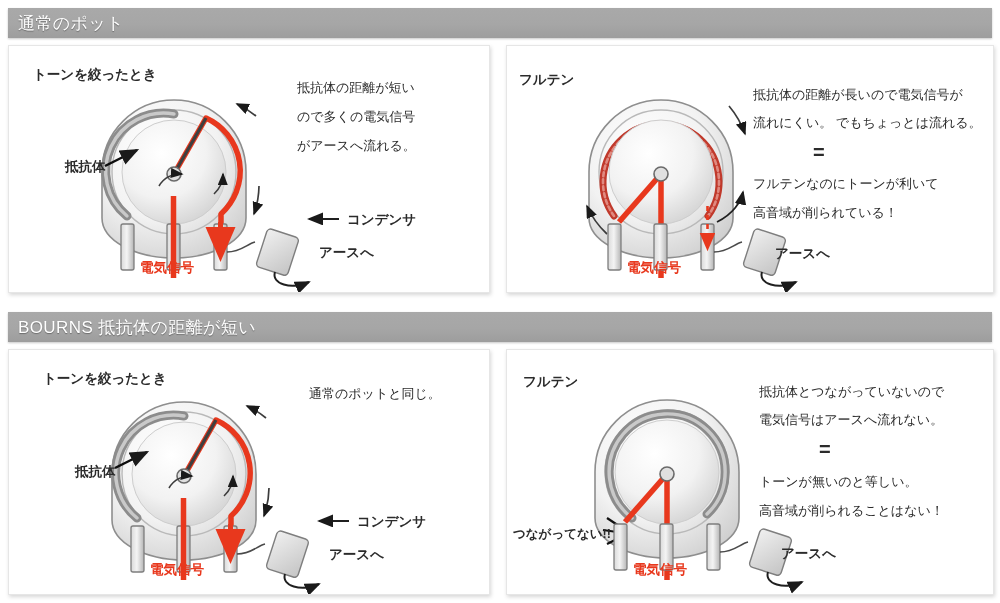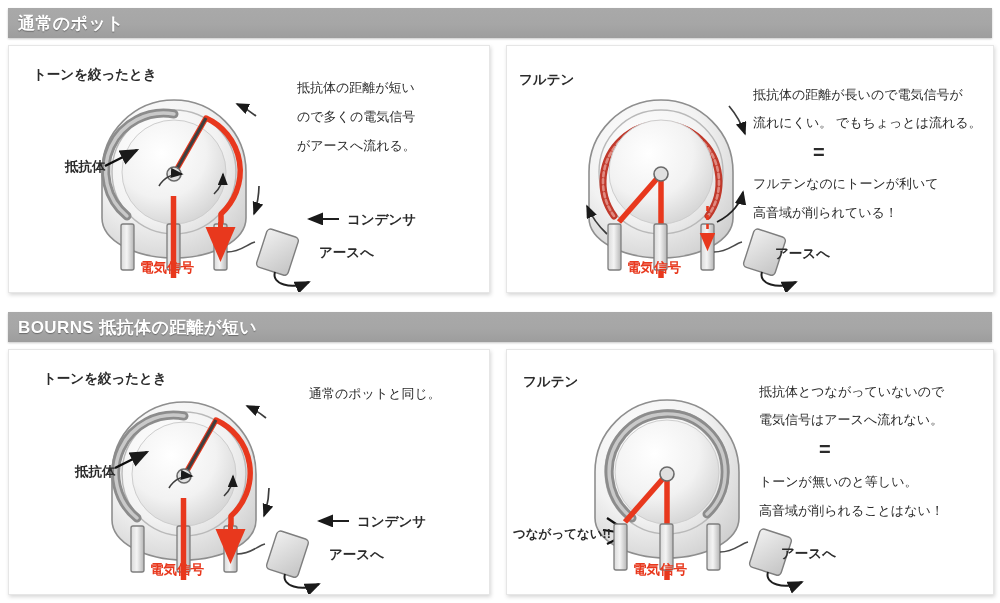--- a/index.html
+++ b/index.html
@@ -25,21 +25,21 @@
     width: 984px;
     height: 30px;
     background: linear-gradient(180deg, #a9a9a9 0%, #a6a6a6 55%, #9d9d9d 100%);
     display: flex;
     align-items: center;
     box-shadow: 0 1px 2px rgba(0,0,0,0.22);
   }
   .section-header .bar-title {
     color: #ffffff;
     font-size: 17px;
-    font-weight: bold;
+    font-weight: normal;
     letter-spacing: 0.4px;
     padding-left: 10px;
     text-shadow: 0 1px 1px rgba(0,0,0,0.35);
     white-space: nowrap;
   }
   #header-normal { top: 8px; }
   #header-bourns { top: 312px; }
 
   
   .panel {

